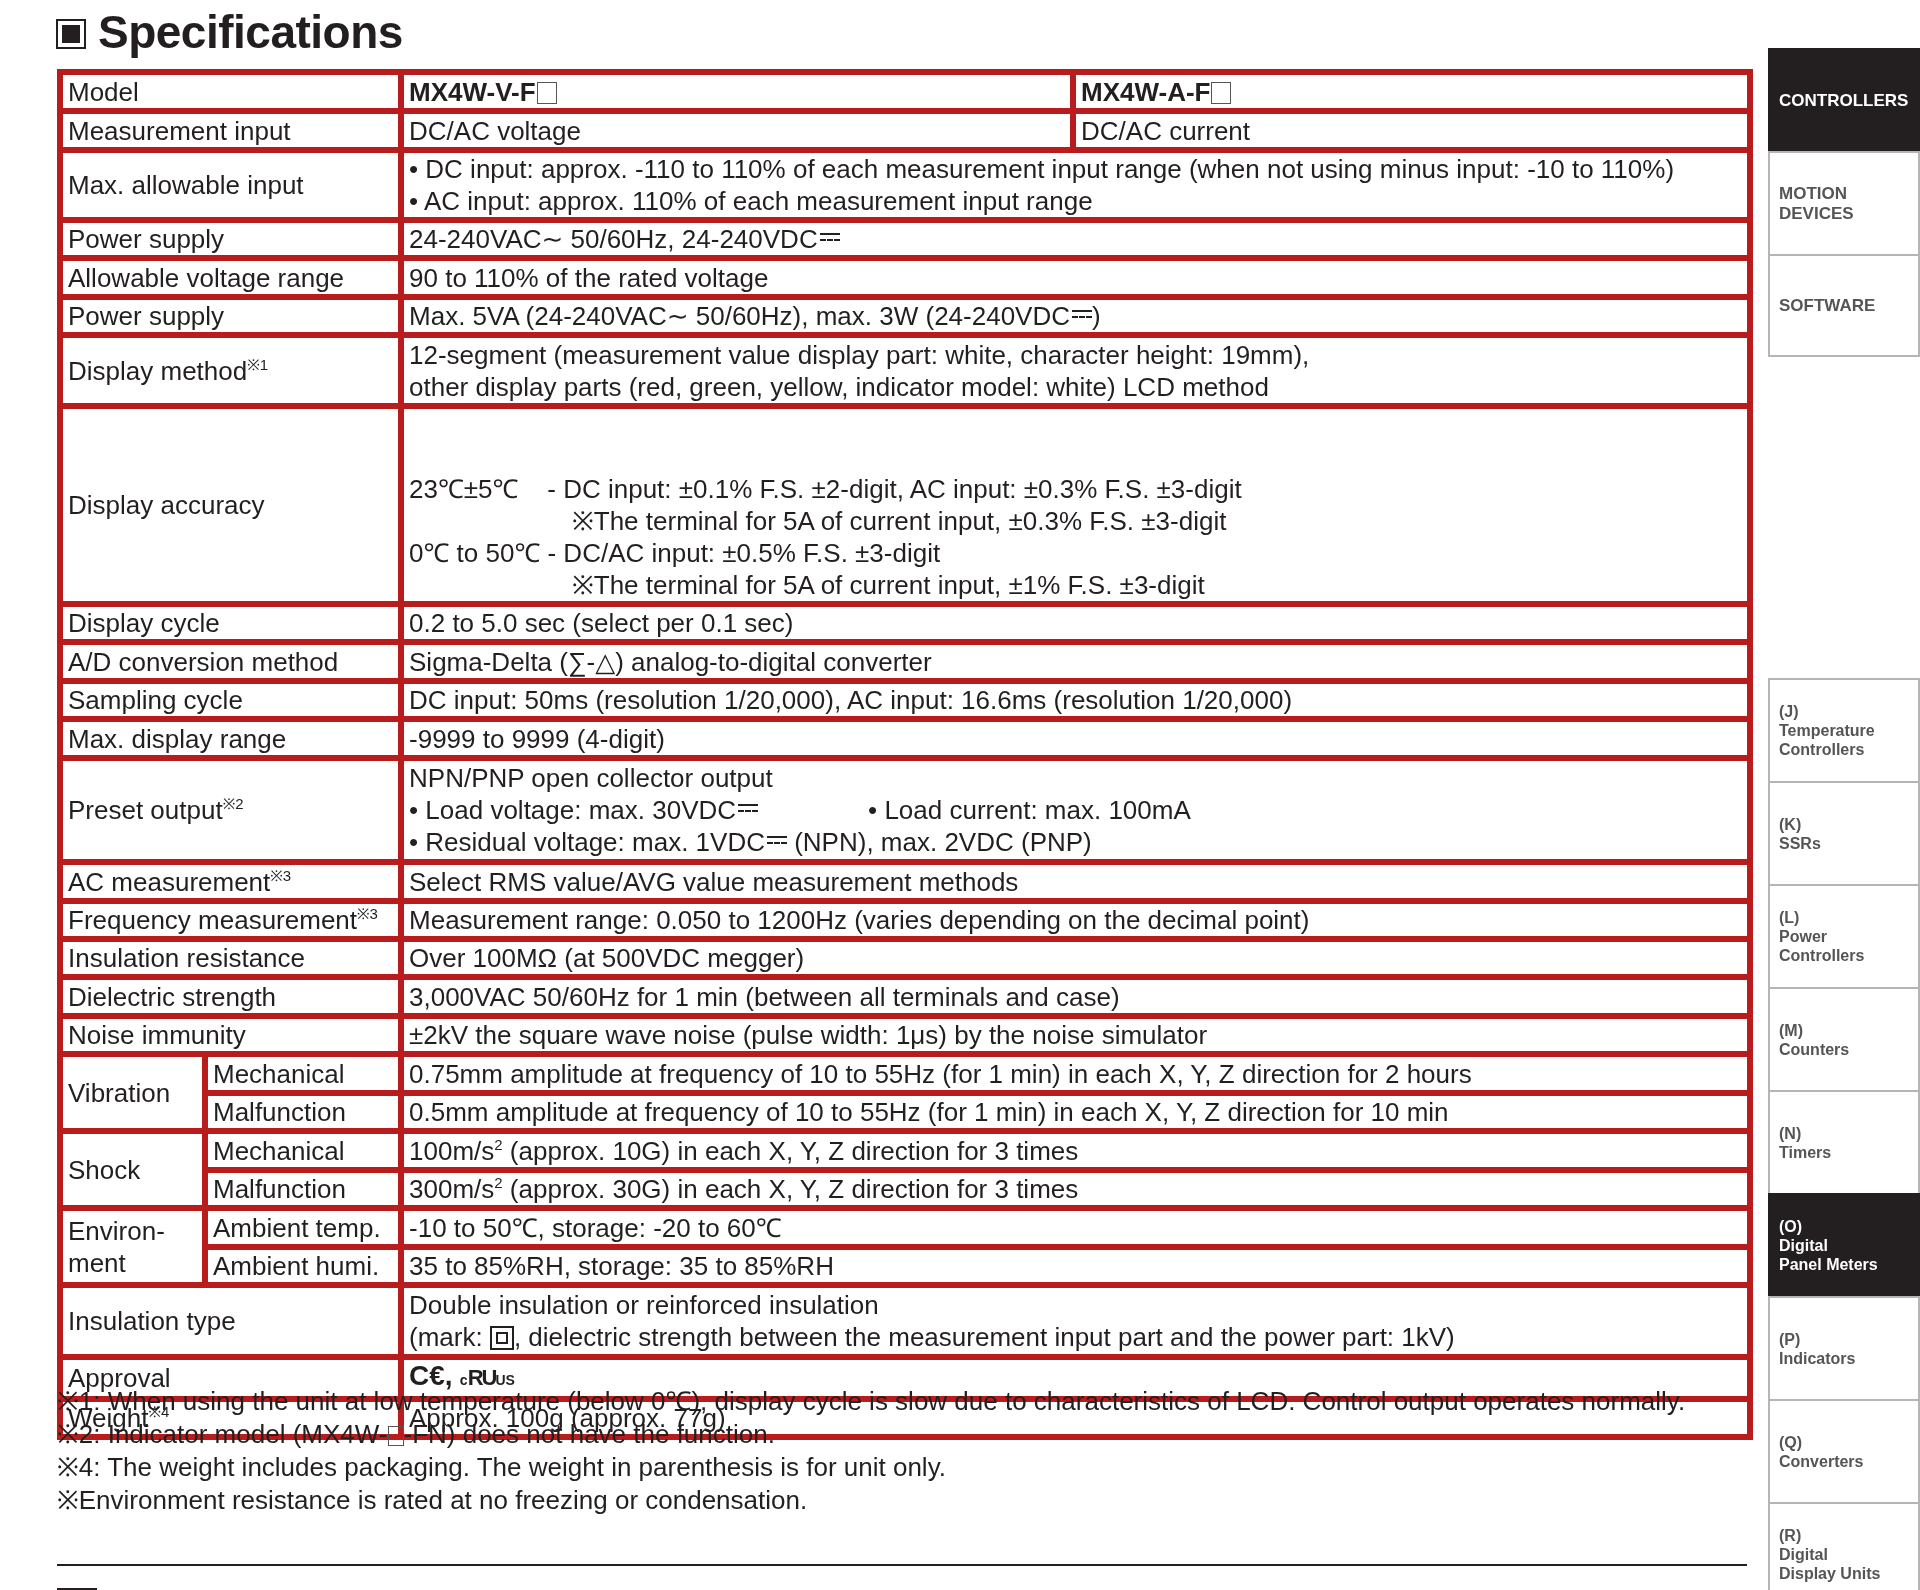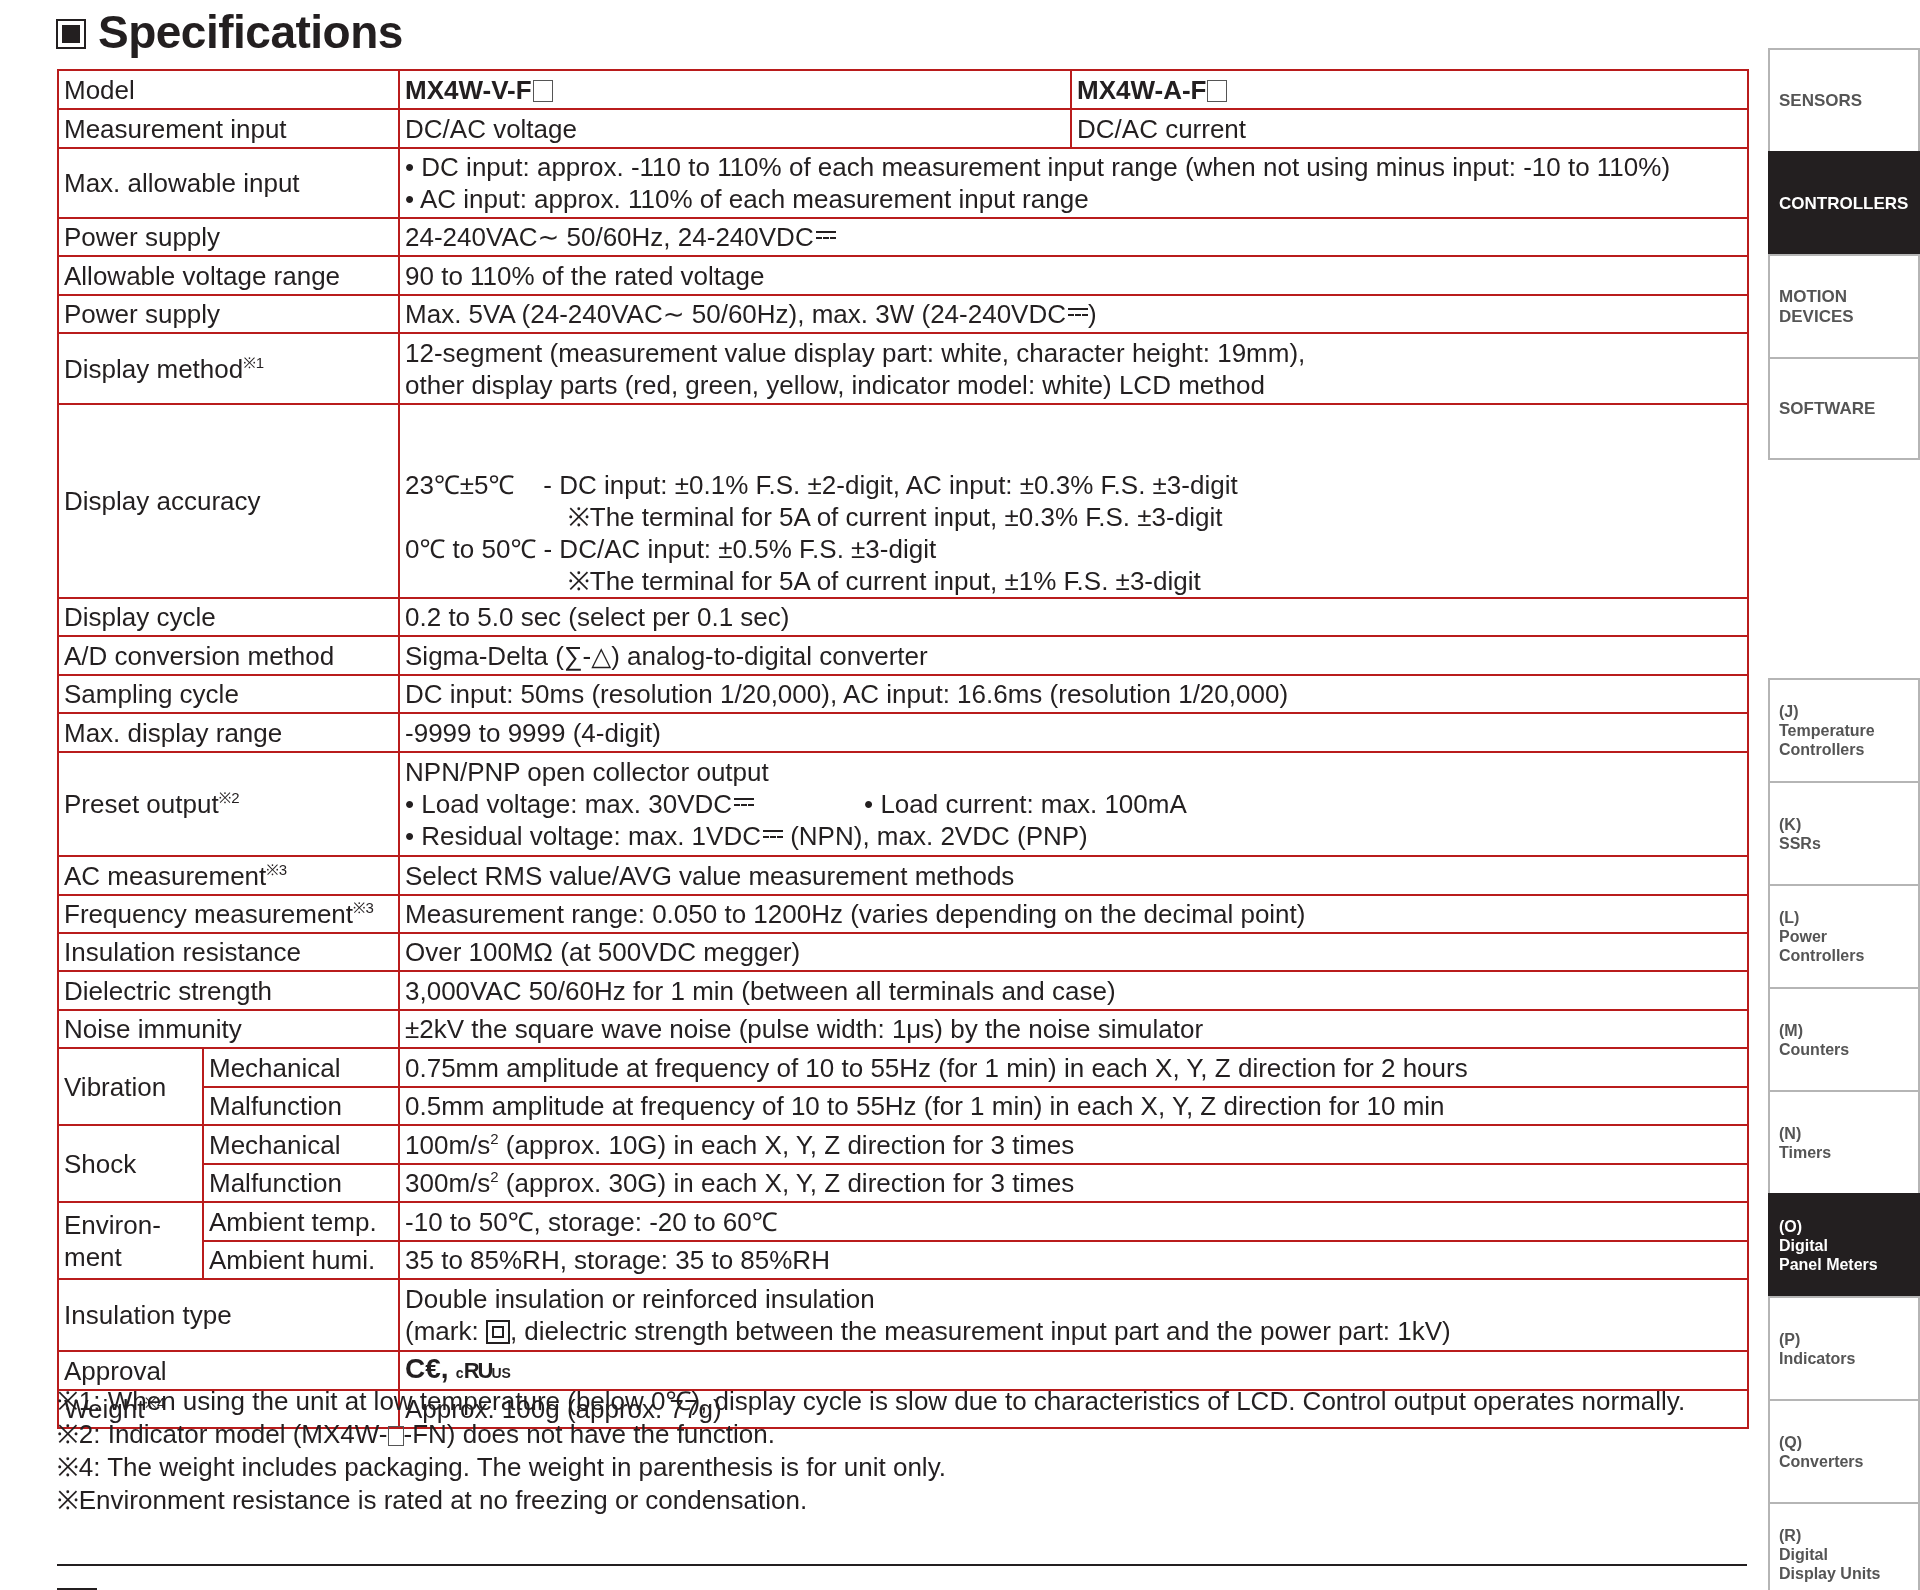--- a/index.html
+++ b/index.html
@@ -6,21 +6,21 @@
   body { width:1920px; height:1590px; position:relative; overflow:hidden;
          font-family:"Liberation Sans", sans-serif; color:#231f20; }
   .title { position:absolute; left:56px; top:4px; height:56px; display:flex; align-items:center; }
   .title-icon { width:30px; height:30px; border:2px solid #231f20; box-sizing:border-box;
                 display:flex; align-items:center; justify-content:center; margin-right:12px; margin-top:4px; }
   .title-icon span { width:18px; height:18px; background:#231f20; display:block; }
   .title-text { font-size:46px; font-weight:bold; letter-spacing:-0.5px; }
 
   table.spec { position:absolute; left:57px; top:69px; width:1690px; border-collapse:collapse;
                font-size:26px; table-layout:fixed; }
-  table.spec td { border:2px solid #b91c1c; padding:0 5px; vertical-align:middle; line-height:32px;
+  table.spec td { border:6px solid #b91c1c; padding:0 5px; vertical-align:middle; line-height:32px;
                   white-space:nowrap; overflow:hidden; }
   sup { font-size:15px; line-height:0; vertical-align:super; }
   .bold { font-weight:bold; }
   .box { display:inline-block; width:20px; height:22px; border:1.5px solid #555; vertical-align:-3px; margin-left:1px; box-sizing:border-box; }
   .sm-box { display:inline-block; width:16px; height:20px; border:1.5px solid #555; vertical-align:-3px; box-sizing:border-box; }
   .dcsym { display:inline-block; width:20px; height:9px; border-top:2px solid #231f20; position:relative; vertical-align:4px; margin-left:2px; }
   .dcsym::after { content:""; position:absolute; left:0; right:0; top:4px; border-top:2px dashed #231f20; }
   .dmark { display:inline-block; width:24px; height:24px; border:2px solid #231f20; box-sizing:border-box; vertical-align:-4px; position:relative; }
   .dmark::after { content:""; position:absolute; left:4px; top:4px; width:12px; height:12px; border:2px solid #231f20; box-sizing:border-box; }
   .ul-mark { font-weight:bold; font-size:22px; letter-spacing:-2px; }
@@ -200,21 +200,20 @@
 <div class="notes">
   <div>※1: When using the unit at low temperature (below 0℃), display cycle is slow due to characteristics of LCD. Control output operates normally.</div>
   <div><span>※2: Indicator model (MX4W-</span><span class="sm-box"></span><span>-FN) does not have the function.</span></div>
   <div>※4: The weight includes packaging. The weight in parenthesis is for unit only.</div>
   <div>※Environment resistance is rated at no freezing or condensation.</div>
 </div>
 <div class="divider"></div>
 <div class="bottom-mark"></div>
 
 <div class="sidebar side-top">
-  <div class="side-item">SENSORS</div>
   <div class="side-item active">CONTROLLERS</div>
   <div class="side-item">MOTION DEVICES</div>
   <div class="side-item">SOFTWARE</div>
 </div>
 
 <div class="side-bottom">
   <div class="side-item">
       <div>
         <span class="code">(J)</span>
         <span class="code">Temperature</span>

